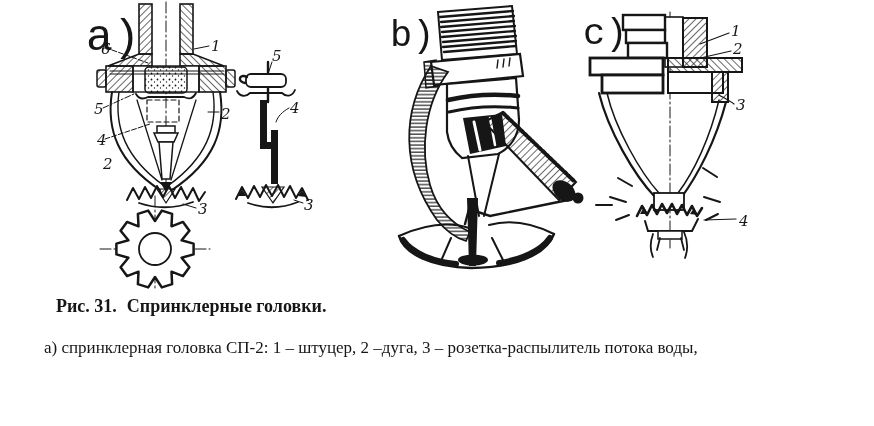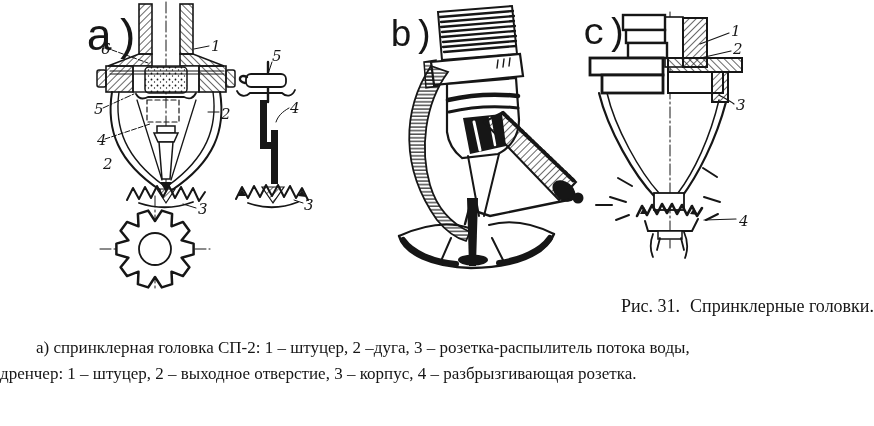--- a/index.html
+++ b/index.html
@@ -20,28 +20,29 @@
   .panel-letter-a{font-size:45px;}
   .callout{
     font-family:"DejaVu Serif",serif;
     font-style:italic;
     font-size:15px;
     fill:#161616;
   }
   .caption{
     margin-top:6px;
     margin-left:56px;
-    text-align:right;
-    font-weight:normal;
+    text-align:left;
+    font-weight:bold;
     font-size:18px;
     white-space:nowrap;
   }
   .caption .fig-num{margin-right:10px;}
   .desc{
     margin-top:18px;
+    padding-left:8px;
     font-size:17px;
     line-height:26px;
     white-space:nowrap;
   }
   .desc .indented{text-indent:36px;}
 </style>
 </head>
 <body>
 
 <div class="page">
@@ -279,16 +280,15 @@
       <text class="callout" stroke="none" x="739" y="226">4</text>
     </g>
   </svg>
 
   <div class="caption">
     <span class="fig-num">Рис. 31.</span><span>Спринклерные головки.</span>
   </div>
 
   <div class="desc">
     <div class="indented">а) спринклерная головка СП-2: 1 – штуцер, 2 –дуга, 3 – розетка-распылитель потока воды,</div>
-    <div>дренчер: 1 – штуцер, 2 – выходное отверстие, 3 – корпус, 4 – разбрызгивающая розетка.</div>
   </div>
 
 </div>
 
 </body></html>

